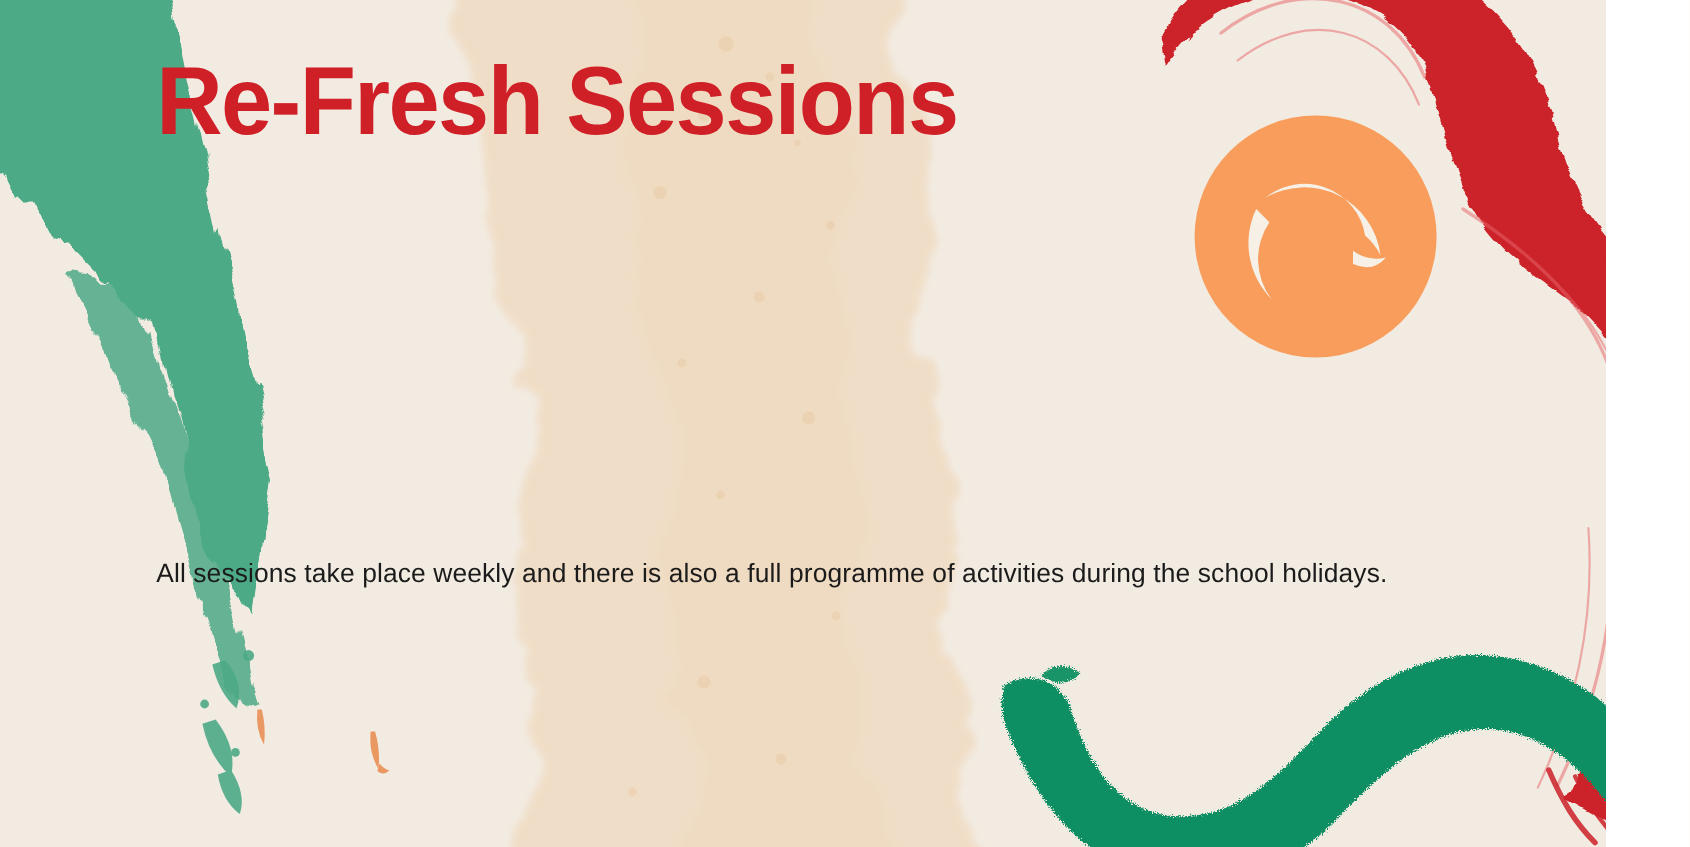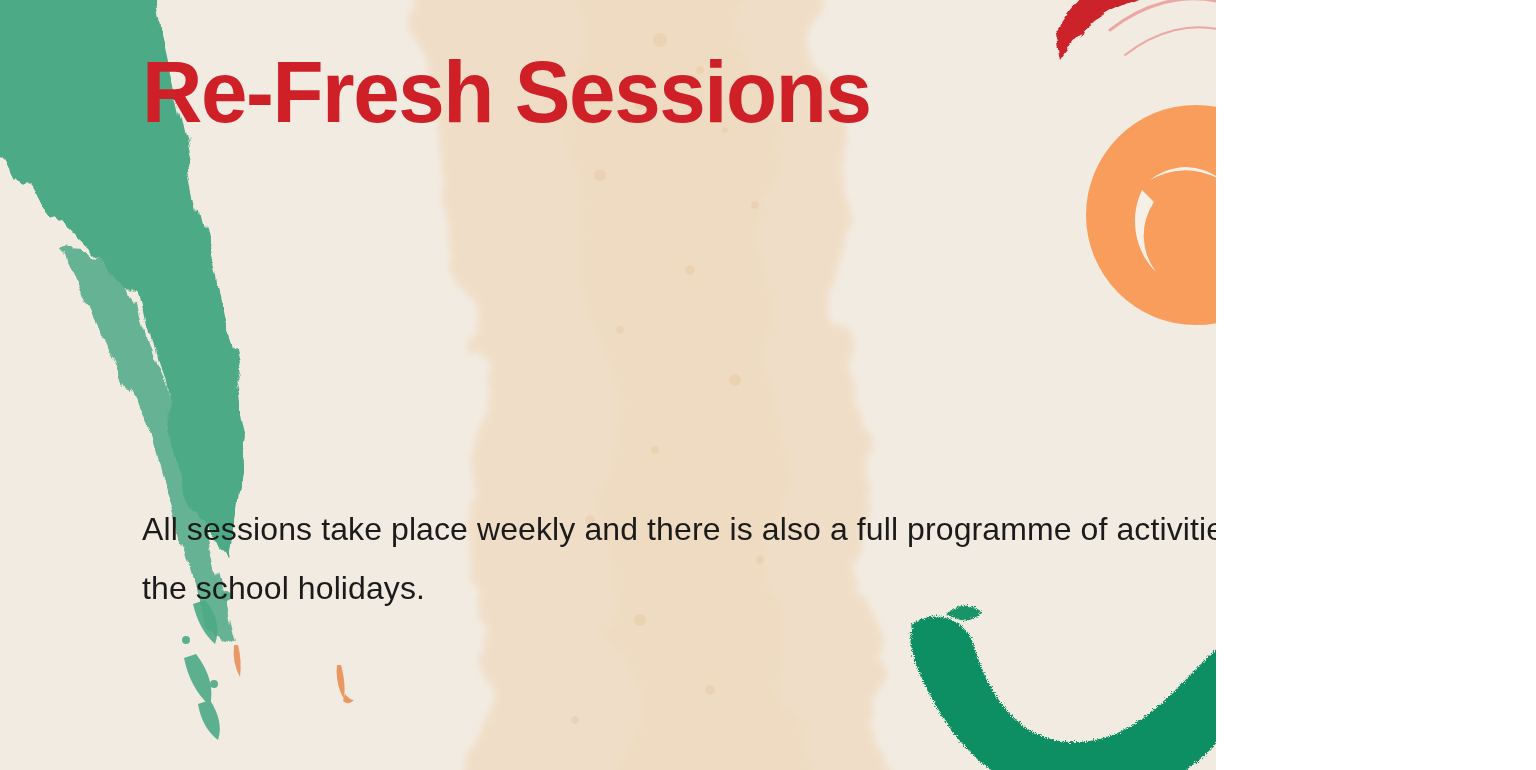--- a/index.html
+++ b/index.html
@@ -2,21 +2,21 @@
 <html><head>
 <meta charset="utf-8">
 <style>
   html, body {
     margin: 0;
     padding: 0;
     background: #ffffff;
   }
   .poster {
     position: relative;
-    width: 1216px;
+    width: 1460px;
     height: 770px;
     overflow: hidden;
     background: #f2ebe1;
     font-family: "Liberation Sans", sans-serif;
   }
 
   
   .decor { position: absolute; inset: 0; pointer-events: none; }
   .decor svg { position: absolute; top: 0; left: 0; width: 1536px; height: 770px; }
 
@@ -65,21 +65,21 @@
   }
   .session-item:last-child { margin-bottom: 0; }
 
   .note {
     position: absolute;
     left: 142px;
     top: 500px;
     width: 1230px;
     margin: 0;
     font-family: "Liberation Sans", sans-serif;
-    font-size: 32px;
+    font-size: 24px;
     line-height: 1.85;
     font-weight: 400;
     color: #1b1b1b;
     letter-spacing: 0.1px;
   }
 </style>
 </head>
 <body>
 
 <div class="poster">

